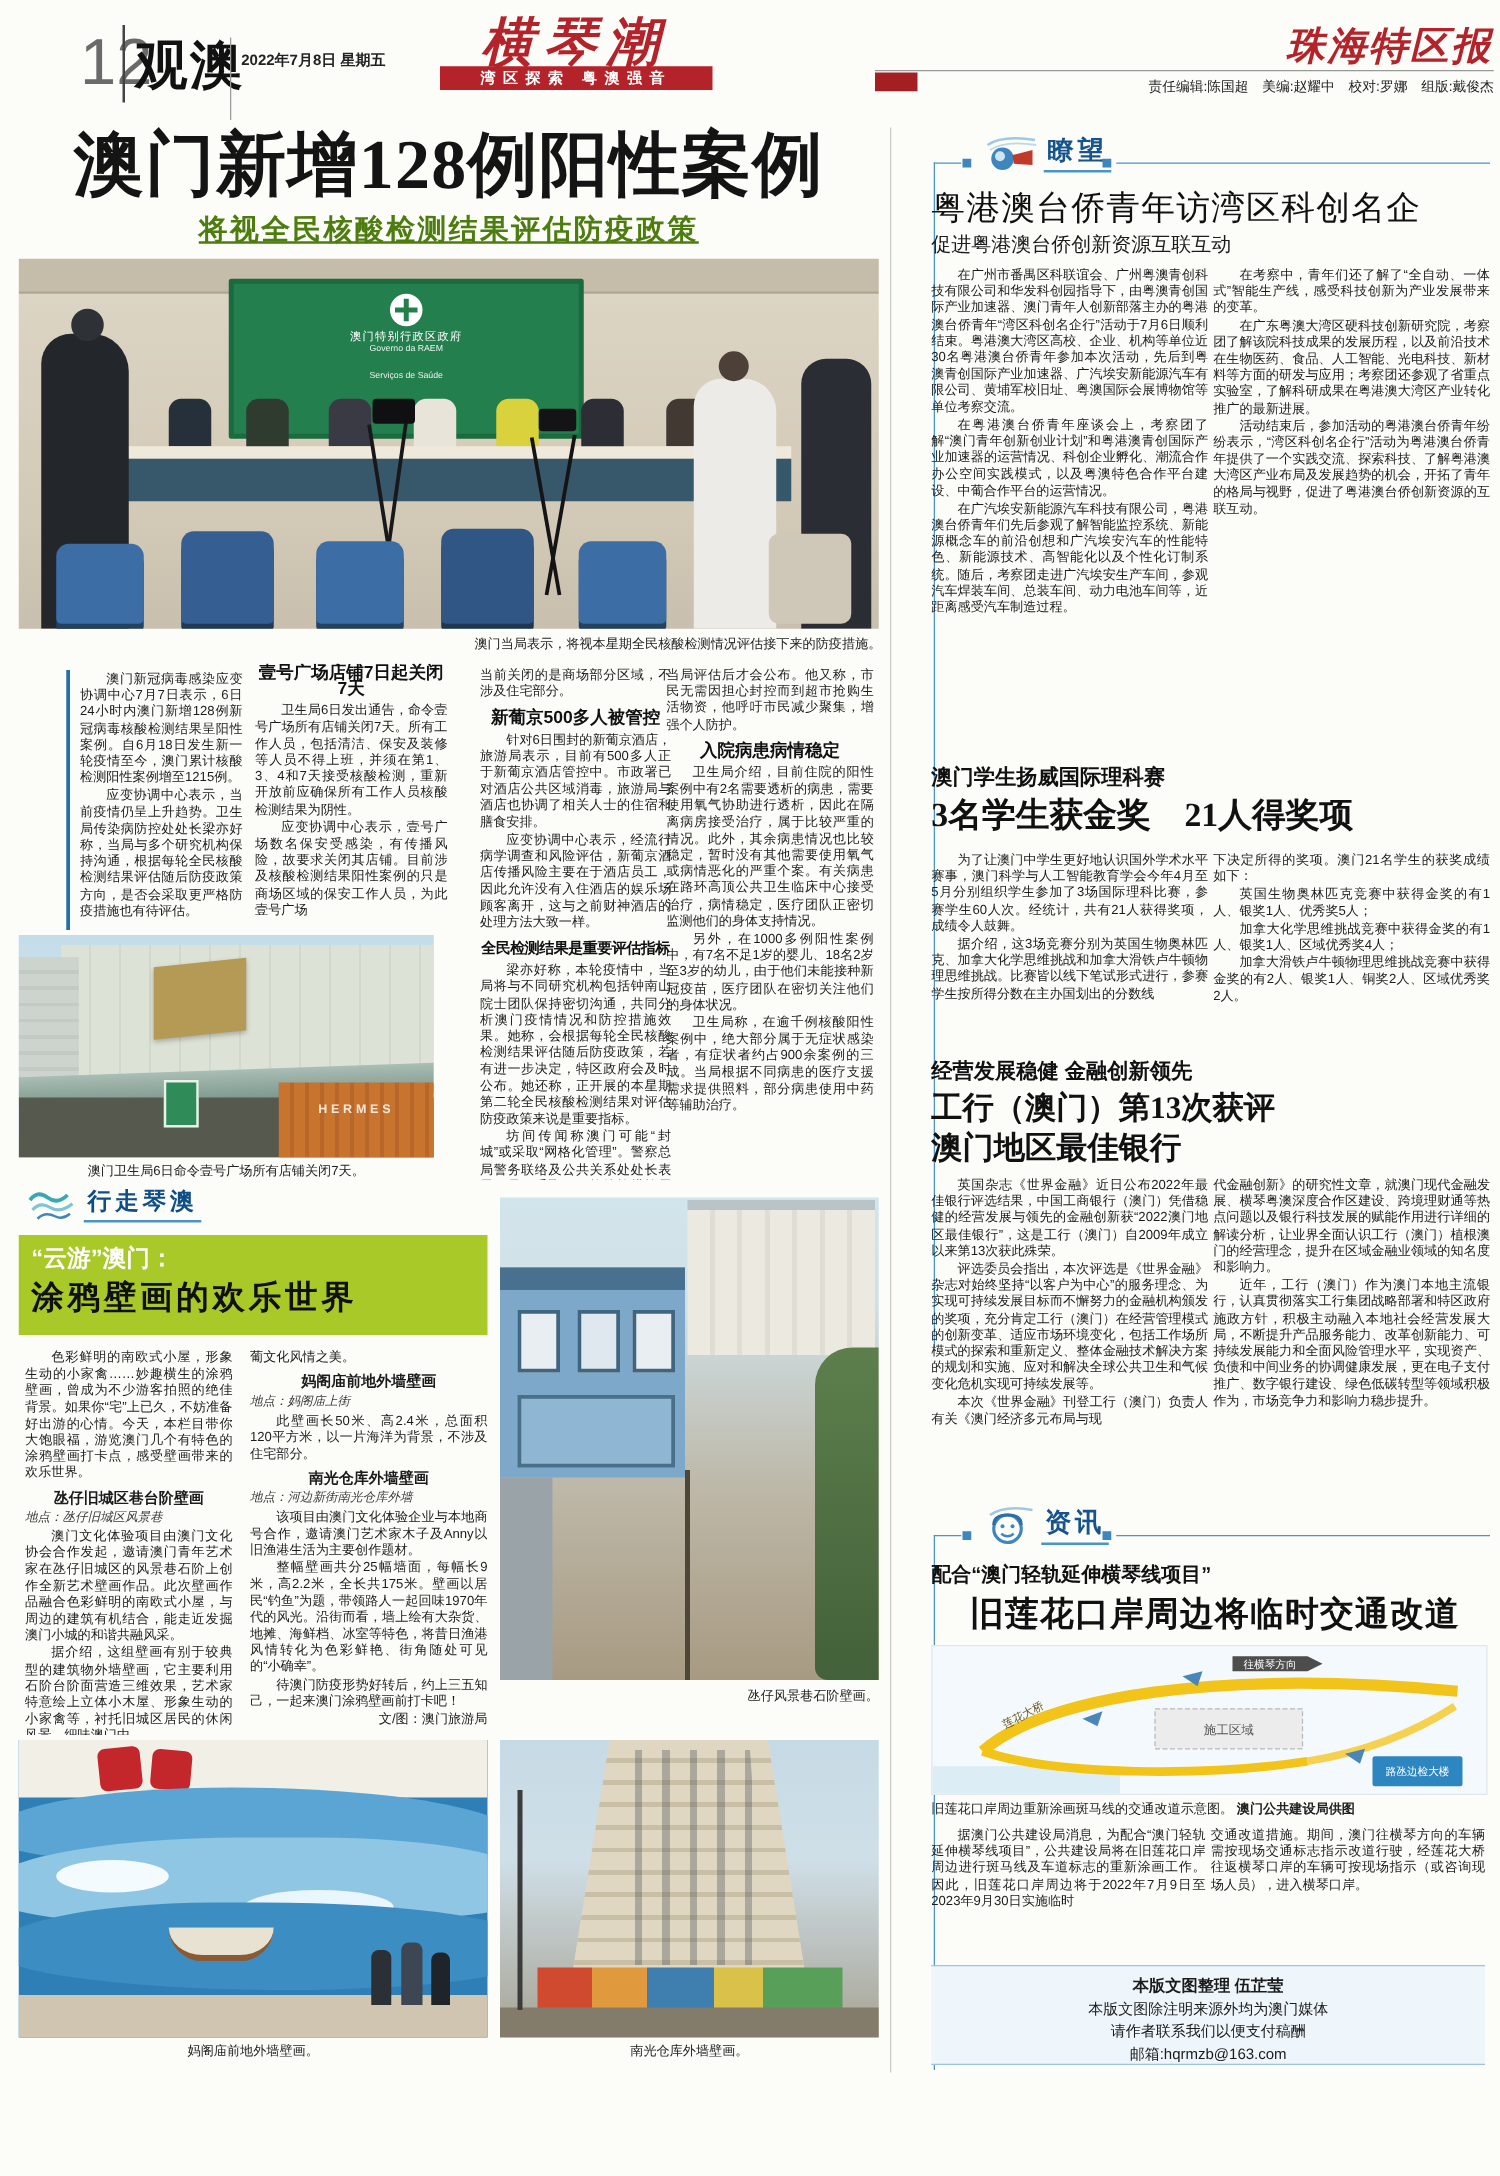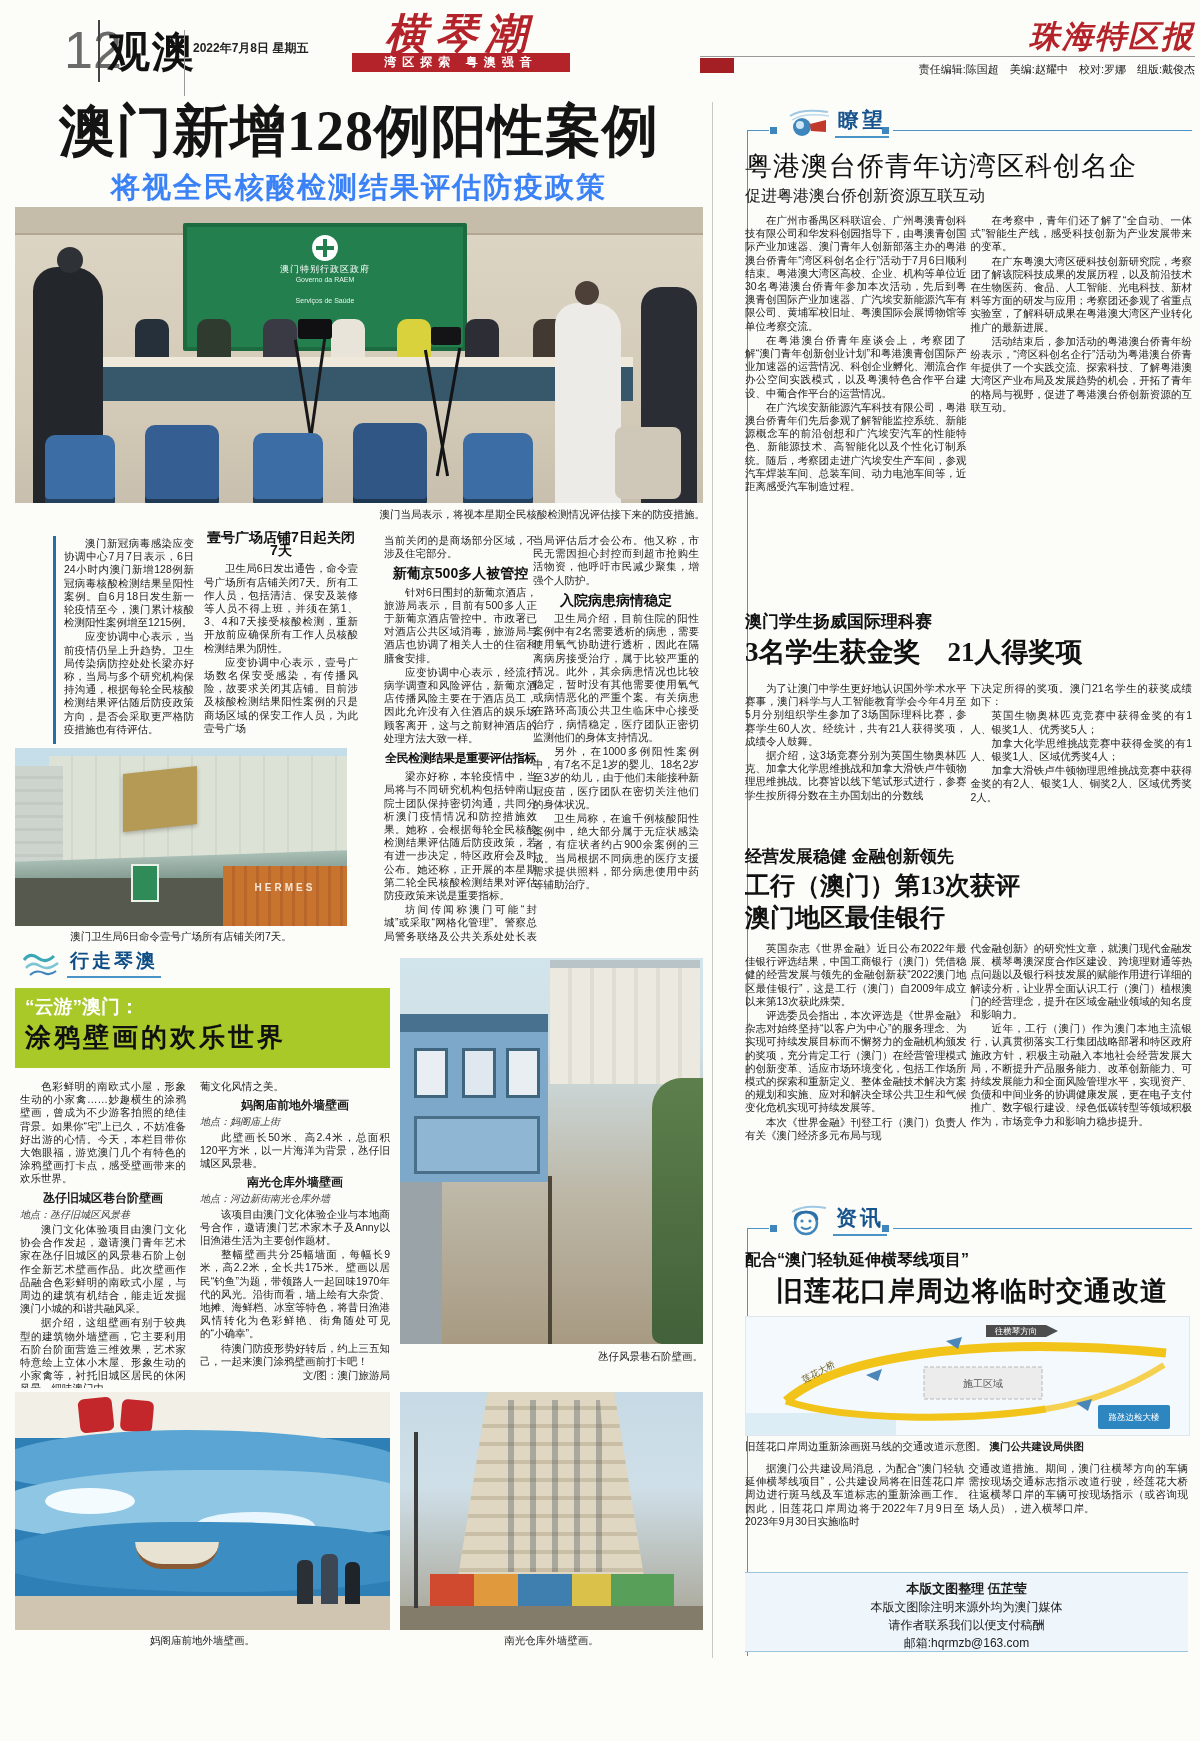--- a/index.html
+++ b/index.html
@@ -35,21 +35,21 @@
 
   <div class="abs serif" style="left:348px;top:6px;width:224px;text-align:center;font-size:42px;font-weight:900;font-style:italic;color:#b5232a;letter-spacing:8px;">横琴潮</div>
   <div class="abs" style="left:352px;top:53px;width:218px;height:19px;background:#b5232a;color:#fff;font-size:12px;letter-spacing:6px;text-align:center;line-height:19px;font-weight:700;">湾区探索 粤澳强音</div>
 
   <div class="abs serif" style="left:1008px;top:16px;width:186px;text-align:right;font-size:31px;font-weight:900;font-style:italic;color:#b5232a;letter-spacing:2px;">珠海特区报</div>
   <div class="abs" style="left:700px;top:56px;width:495px;height:1px;background:#999;"></div>
   <div class="abs" style="left:700px;top:58px;width:34px;height:15px;background:#a31f24;"></div>
   <div class="abs" style="left:795px;top:62px;width:400px;text-align:right;font-size:11px;color:#222;">责任编辑:陈国超　美编:赵耀中　校对:罗娜　组版:戴俊杰</div>
 
   <div class="abs serif" style="left:12px;top:94px;width:694px;text-align:center;font-size:56px;font-weight:900;color:#141414;letter-spacing:1px;">澳门新增128例阳性案例</div>
-  <div class="abs" style="left:12px;top:168px;width:694px;text-align:center;font-size:29px;font-weight:700;color:#3b82f6;letter-spacing:2px;">将视全民核酸检测结果评估防疫政策</div>
+  <div class="abs" style="left:12px;top:168px;width:694px;text-align:center;font-size:23px;font-weight:700;color:#4d7c0f;letter-spacing:2px;text-decoration:underline;">将视全民核酸检测结果评估防疫政策</div>
 
   <div class="photo" style="left:15px;top:207px;width:688px;height:296px;background:linear-gradient(#ded6c6,#d2c9b6 70%,#c8bfae);">
     <div class="abs" style="left:0;top:0;width:688px;height:26px;background:#c6bcaa;border-bottom:2px solid #b3a globe democracy democracy democracy8;"></div>
     <div class="abs" style="left:0;top:26px;width:688px;height:2px;background:#b0a692;"></div>
 
     <div class="abs" style="left:168px;top:16px;width:276px;height:120px;background:#237f4e;border:4px solid #1b6a40;border-radius:2px;text-align:center;color:#fff;">
       <div style="width:26px;height:26px;margin:8px auto 2px;background:#fff;border-radius:50%;position:relative;">
         <div style="position:absolute;left:11px;top:4px;width:4px;height:18px;background:#237f4e;"></div>
         <div style="position:absolute;left:4px;top:11px;width:18px;height:4px;background:#237f4e;"></div>
       </div>
@@ -283,21 +283,21 @@
     <div class="wsub">氹仔旧城区巷台阶壁画</div>
     <div class="kai">地点：氹仔旧城区风景巷</div>
     <p>澳门文化体验项目由澳门文化协会合作发起，邀请澳门青年艺术家在氹仔旧城区的风景巷石阶上创作全新艺术壁画作品。此次壁画作品融合色彩鲜明的南欧式小屋，与周边的建筑有机结合，能走近发掘澳门小城的和谐共融风采。</p>
     <p>据介绍，这组壁画有别于较典型的建筑物外墙壁画，它主要利用石阶台阶面营造三维效果，艺术家特意绘上立体小木屋、形象生动的小家禽等，衬托旧城区居民的休闲风景，细味澳门中</p>
   </div>
 
   <div class="abs bt" style="left:200px;top:1080px;width:190px;height:308px;overflow:hidden;">
     <p style="text-indent:0;">葡文化风情之美。</p>
     <div class="wsub">妈阁庙前地外墙壁画</div>
     <div class="kai">地点：妈阁庙上街</div>
-    <p>此壁画长50米、高2.4米，总面积120平方米，以一片海洋为背景，氹仔旧城区风景巷。</p>
+    <p>此壁画长50米、高2.4米，总面积120平方米，以一片海洋为背景，不涉及住宅部分。</p>
     <div class="wsub">南光仓库外墙壁画</div>
     <div class="kai">地点：河边新街南光仓库外墙</div>
     <p>该项目由澳门文化体验企业与本地商号合作，邀请澳门艺术家木子及Anny以旧渔港生活为主要创作题材。</p>
     <p>整幅壁画共分25幅墙面，每幅长9米，高2.2米，全长共175米。壁画以居民“钓鱼”为题，带领路人一起回味1970年代的风光。沿街而看，墙上绘有大杂货、地摊、海鲜档、冰室等特色，将昔日渔港风情转化为色彩鲜艳、街角随处可见的“小确幸”。</p>
     <p>待澳门防疫形势好转后，约上三五知己，一起来澳门涂鸦壁画前打卡吧！</p>
     <p style="text-align:right;text-indent:0;">文/图：澳门旅游局</p>
   </div>
 
   <div class="photo" style="left:400px;top:958px;width:303px;height:386px;background:linear-gradient(#d3e5ec,#cfe0e6 22%,#bdb8a8 60%,#a89a82);">
     <div class="abs" style="left:150px;top:8px;width:150px;height:118px;background:repeating-linear-gradient(90deg,#ece9e0 0 18px,#e0ddd2 18px 22px);"></div>

